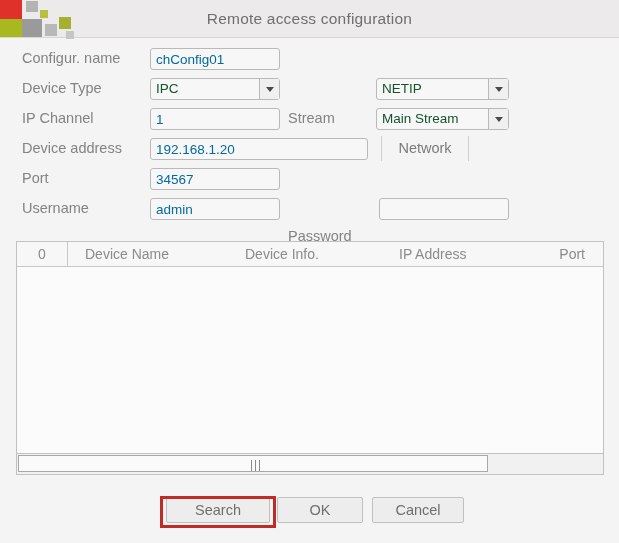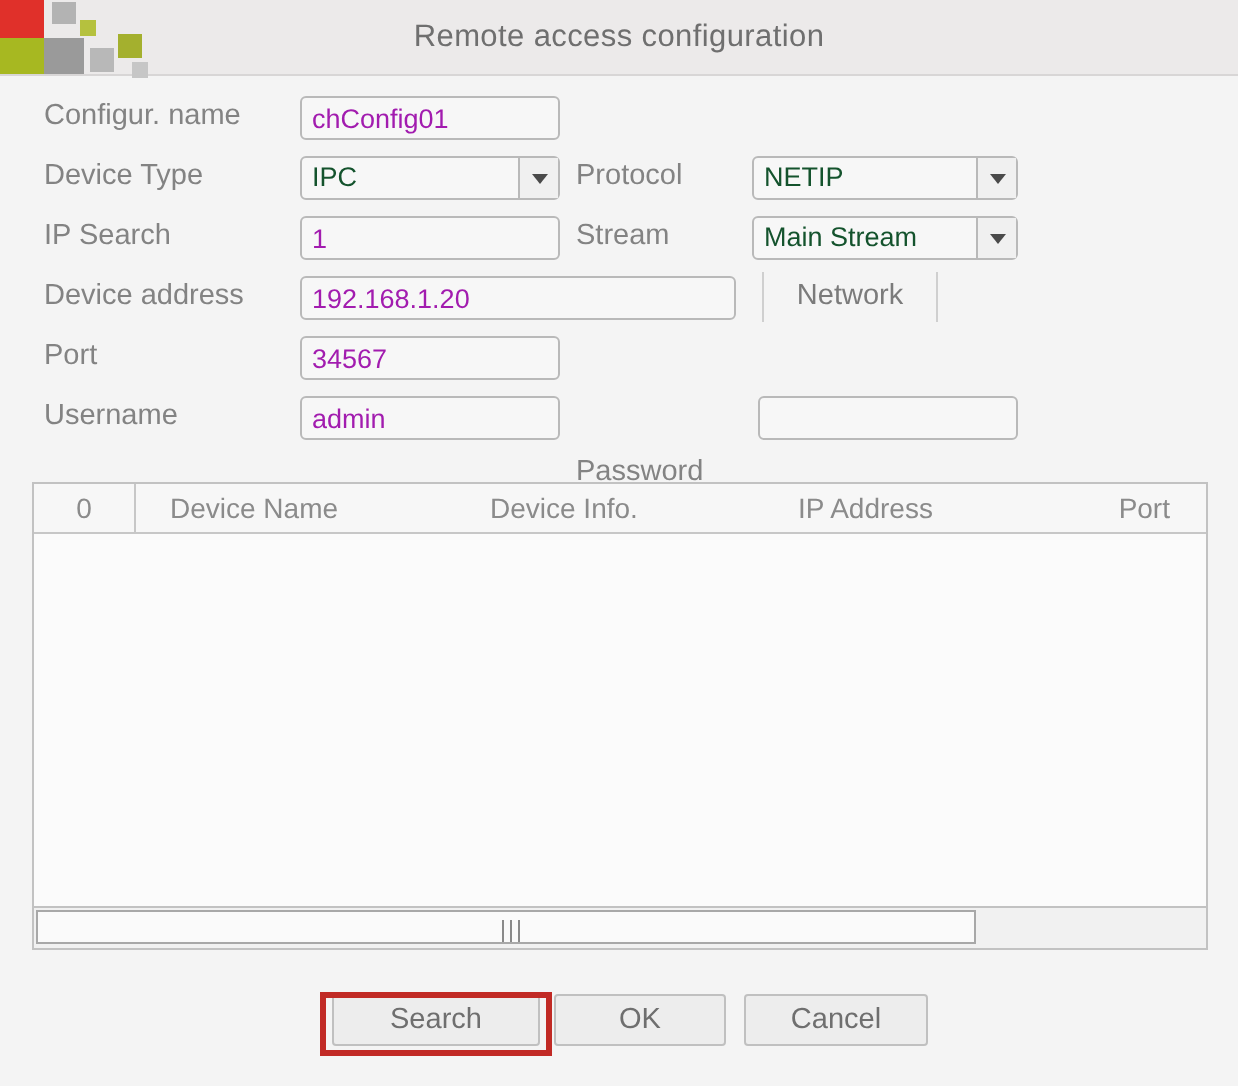--- a/index.html
+++ b/index.html
@@ -59,21 +59,21 @@
   }
 
   .field {
     position: absolute;
     height: 22px;
     background: #f7f7f7;
     border: 1px solid #b9b9b9;
     border-radius: 3px;
     box-sizing: border-box;
     font-size: 13.5px;
-    color: #a21caf;
+    color: #0369a1;
     line-height: 20px;
     padding: 0 5px;
     font-family: "Liberation Sans", sans-serif;
     outline: none;
   }
   .field.empty { color: #b5b5b5; }
 
   .combo {
     position: absolute;
     height: 22px;
@@ -248,29 +248,28 @@
     <input class="field" type="text" readonly="" style="left: 150px; top: 11px; width: 130px;" value="chConfig01">
   </div>
 
   <div class="row">
     <div class="lbl" style="left:22px; top:8px;">Device Type</div>
     <div class="combo" style="left:150px; top:11px; width:130px;">
       <span class="val">IPC</span>
       <span class="arrowbtn"></span>
     </div>
 
-    <div class="lbl" style="left:288px; top:8px;">Protocol</div>
     <div class="combo" style="left:376px; top:11px; width:133px;">
       <span class="val">NETIP</span>
       <span class="arrowbtn"></span>
     </div>
   </div>
 
   <div class="row">
-    <div class="lbl" style="left:22px; top:8px;">IP Search</div>
+    <div class="lbl" style="left:22px; top:8px;">IP Channel</div>
     <input class="field" type="text" readonly="" style="left: 150px; top: 11px; width: 130px;" value="1">
 
     <div class="lbl" style="left:288px; top:8px;">Stream</div>
     <div class="combo" style="left:376px; top:11px; width:133px;">
       <span class="val">Main Stream</span>
       <span class="arrowbtn"></span>
     </div>
   </div>
 
   <div class="row">

